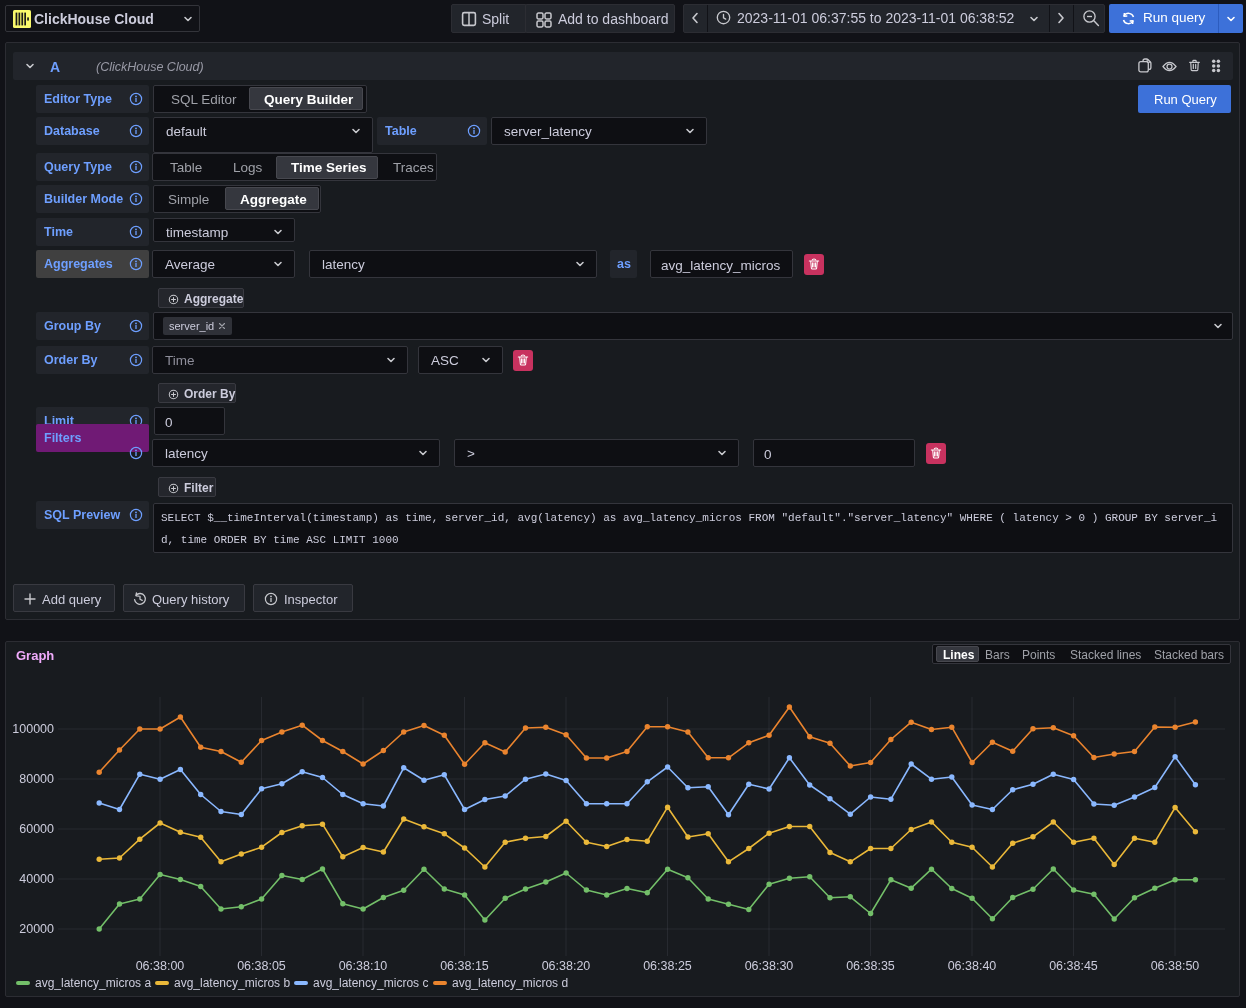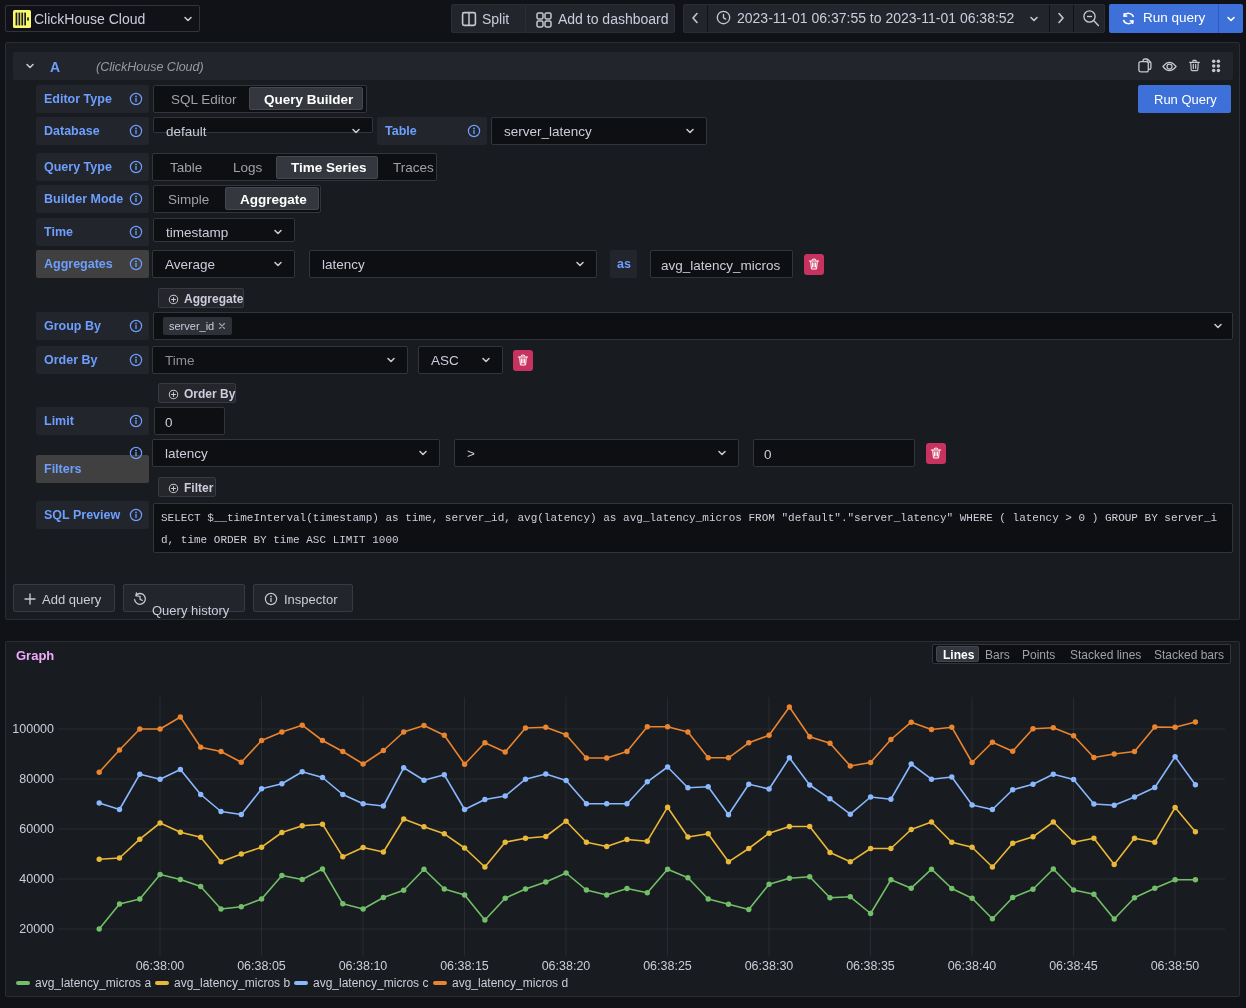--- a/index.html
+++ b/index.html
@@ -15,21 +15,21 @@
 
   <div class="abs" style="left:5px;top:5px;width:195px;height:27px;border:1px solid #33343a;border-radius:2px">
     <svg class="abs" style="left:7px;top:4px" width="18" height="18" viewBox="0 0 18 18">
       <rect width="18" height="18" rx="1.5" fill="#f9f96c"></rect>
       <rect x="2.6" y="2.6" width="1.7" height="12.8" fill="#1a1a1a"></rect>
       <rect x="5.5" y="2.6" width="1.7" height="12.8" fill="#1a1a1a"></rect>
       <rect x="8.4" y="2.6" width="1.7" height="12.8" fill="#1a1a1a"></rect>
       <rect x="11.3" y="2.6" width="1.7" height="12.8" fill="#1a1a1a"></rect>
       <rect x="14.2" y="7.4" width="1.7" height="3.2" fill="#1a1a1a"></rect>
     </svg>
-    <span class="abs" style="left:28px;top:5px;font-size:14px;font-weight:400;color:#ccccdc">ClickHouse Cloud</span>
+    <span class="abs" style="left:28px;top:5px;font-size:14px;font-weight:700;color:#ccccdc">ClickHouse Cloud</span>
   </div>
   <svg class="abs" style="left:183.0px;top:13.5px" width="10.0" height="10.0" viewBox="0 0 10 10">
       <path d="M2 3.5 L5 6.5 L8 3.5" fill="none" stroke="#c7c8cd" stroke-width="1.6" stroke-linecap="round" stroke-linejoin="round"></path>
     </svg>
 
   <div class="abs tbtn" style="left:451px;top:4px;width:76px;height:29px">
     <svg class="abs" style="left:9px;top:6px" width="16" height="16" viewBox="0 0 16 16">
         <rect x="1.6" y="1.6" width="12.8" height="12.8" rx="1.6" fill="none" stroke="#c7c8cd" stroke-width="1.6"></rect>
         <line x1="8" y1="1.6" x2="8" y2="14.4" stroke="#c7c8cd" stroke-width="1.5"></line>
       </svg>
@@ -133,21 +133,21 @@
   </div>
 
 <div class="abs" style="left:36px;top:117px;width:113px;height:28px;background:#22252b;border-radius:2px">
     <span class="abs" style="left:8px;top:6.0px;font-size:12.5px;font-weight:600;color:#6e9fff;line-height:16px">Database</span>
   </div>
 <svg class="abs" style="left:128.5px;top:124.0px" width="14" height="14" viewBox="0 0 14 14">
     <circle cx="7" cy="7" r="5.6" fill="none" stroke="#6e9fff" stroke-width="1.2"></circle>
     <circle cx="7" cy="4.4" r="0.9" fill="#6e9fff"></circle>
     <rect x="6.35" y="6" width="1.3" height="4" fill="#6e9fff"></rect>
   </svg>
-<div class="abs inp" style="left:153px;top:117px;width:220px;height:16px">
+<div class="abs inp" style="left:153px;top:117px;width:220px;height:36px">
     <span class="abs" style="left:12px;top:5.0px;font-size:13.5px;color:#ccccdc;line-height:18px">default</span>
   </div>
 <svg class="abs" style="left:351.0px;top:126.0px" width="10.0" height="10.0" viewBox="0 0 10 10">
     <path d="M2 3.5 L5 6.5 L8 3.5" fill="none" stroke="#c7c8cd" stroke-width="1.6" stroke-linecap="round" stroke-linejoin="round"></path>
   </svg>
 <div class="abs" style="left:377px;top:117px;width:110px;height:28px;background:#22252b;border-radius:2px">
     <span class="abs" style="left:8px;top:6.0px;font-size:12.5px;font-weight:600;color:#6e9fff;line-height:16px">Table</span>
   </div>
 <svg class="abs" style="left:466.5px;top:124.0px" width="14" height="14" viewBox="0 0 14 14">
     <circle cx="7" cy="7" r="5.6" fill="none" stroke="#6e9fff" stroke-width="1.2"></circle>
@@ -302,21 +302,21 @@
   </div>
 <svg class="abs" style="left:128.5px;top:414.0px" width="14" height="14" viewBox="0 0 14 14">
     <circle cx="7" cy="7" r="5.6" fill="none" stroke="#6e9fff" stroke-width="1.2"></circle>
     <circle cx="7" cy="4.4" r="0.9" fill="#6e9fff"></circle>
     <rect x="6.35" y="6" width="1.3" height="4" fill="#6e9fff"></rect>
   </svg>
 <div class="abs inp" style="left:154px;top:407px;width:71px;height:28px">
     <span class="abs" style="left:10px;top:7px;font-size:13.5px;color:#ccccdc">0</span>
   </div>
 
-<div class="abs" style="left:36px;top:455px;width:113px;height:28px;background:#404040;border-radius:2px">
+<div class="abs" style="left:36px;top:424px;width:113px;height:28px;background:#701a75;border-radius:2px">
     <span class="abs" style="left:8px;top:6.0px;font-size:12.5px;font-weight:600;color:#6e9fff;line-height:16px">Filters</span>
   </div>
 <svg class="abs" style="left:128.5px;top:446.0px" width="14" height="14" viewBox="0 0 14 14">
     <circle cx="7" cy="7" r="5.6" fill="none" stroke="#6e9fff" stroke-width="1.2"></circle>
     <circle cx="7" cy="4.4" r="0.9" fill="#6e9fff"></circle>
     <rect x="6.35" y="6" width="1.3" height="4" fill="#6e9fff"></rect>
   </svg>
 <div class="abs inp" style="left:152px;top:439px;width:288px;height:28px">
     <span class="abs" style="left:12px;top:5.0px;font-size:13.5px;color:#ccccdc;line-height:18px">latency</span>
   </div>
@@ -362,21 +362,21 @@
       <path d="M6 1 V11 M1 6 H11" stroke="#c7c8cd" stroke-width="1.4" stroke-linecap="round"></path>
     </svg>
   <span class="abs" style="left:28px;top:7px;font-size:13px;font-weight:500;color:#ccccdc">Add query</span>
 </div>
 <div class="abs addbtn" style="left:123px;top:584px;width:122px;height:28px;background:#22252b">
   <svg class="abs" style="left:9px;top:7px" width="14" height="14" viewBox="0 0 14 14">
       <path d="M3 3.2 A5.4 5.4 0 1 1 1.6 7.6" fill="none" stroke="#c7c8cd" stroke-width="1.3" stroke-linecap="round"></path>
       <path d="M3.4 1 L3.1 3.9 L6 4.2" fill="none" stroke="#c7c8cd" stroke-width="1.3" stroke-linejoin="round" stroke-linecap="round"></path>
       <path d="M7 4.3 V7.2 L9.2 8.4" fill="none" stroke="#c7c8cd" stroke-width="1.3" stroke-linecap="round"></path>
     </svg>
-  <span class="abs" style="left:28px;top:18px;font-size:13px;font-weight:500;color:#ccccdc">Query history</span>
+  <span class="abs" style="left:28px;top:7px;font-size:13px;font-weight:500;color:#ccccdc">Query history</span>
 </div>
 <div class="abs addbtn" style="left:253px;top:584px;width:100px;height:28px;background:#22252b">
   <svg class="abs" style="left:10px;top:7px" width="14" height="14" viewBox="0 0 14 14">
       <circle cx="7" cy="7" r="5.6" fill="none" stroke="#c7c8cd" stroke-width="1.2"></circle>
       <circle cx="7" cy="4.4" r="0.9" fill="#c7c8cd"></circle>
       <rect x="6.35" y="6" width="1.3" height="4" fill="#c7c8cd"></rect>
     </svg>
   <span class="abs" style="left:30px;top:7px;font-size:13px;font-weight:500;color:#ccccdc">Inspector</span>
 </div>
 

